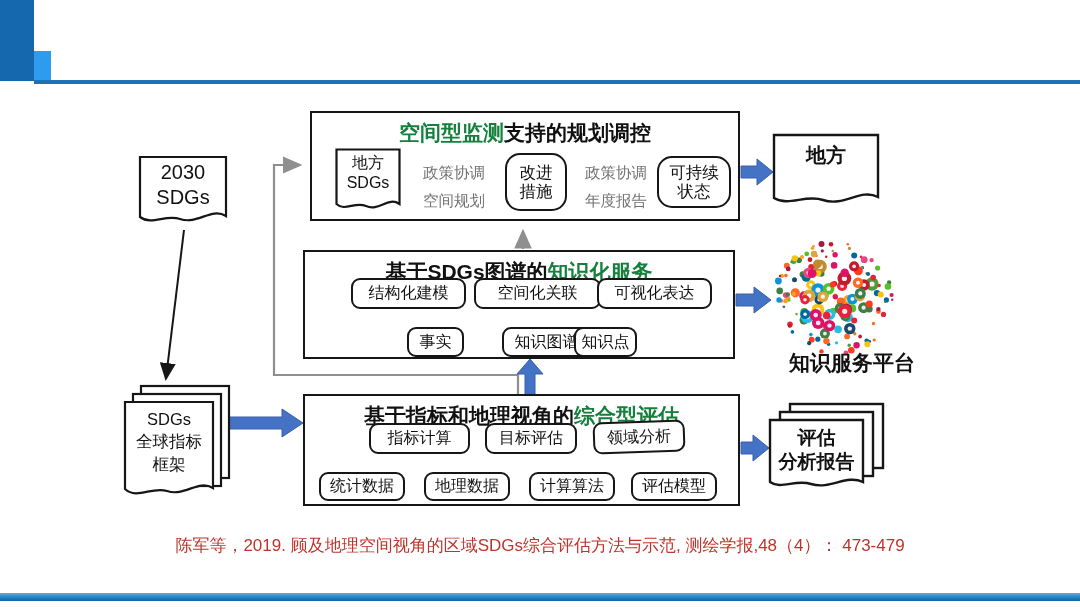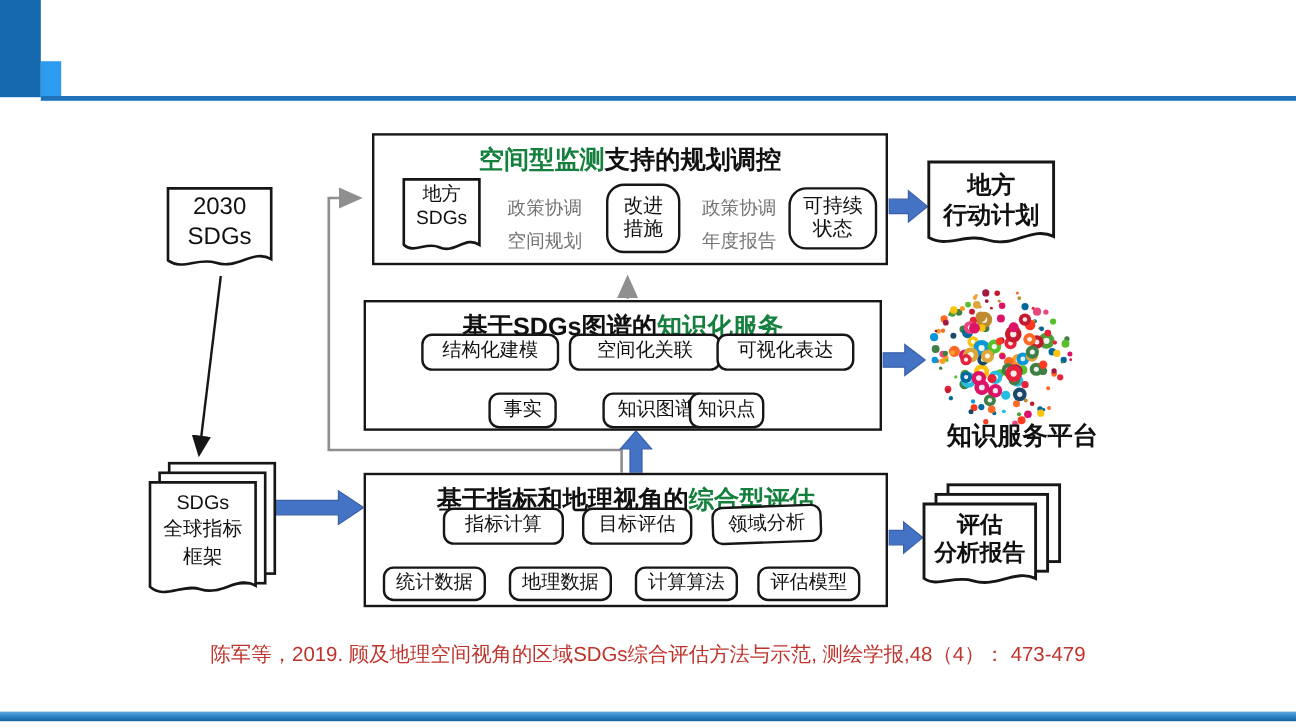--- a/index.html
+++ b/index.html
@@ -165,21 +165,20 @@
     <div>SDGs</div>
     <div>全球指标</div>
     <div>框架</div>
   </div>
 
   <svg class="shape" style="left:772px; top:133px;" width="108" height="82" viewBox="0 0 108 82">
     <path d="M2 2 H106 V64 C88 55 73 74 51 67 C33 61 17 74 2 65 Z" fill="#fff" stroke="#161616" stroke-width="2.4"></path>
   </svg>
   <div class="doctext bold" style="left:772px; top:143px; width:108px; font-size:20px;">
     <div>地方</div>
-    <div>行动计划</div>
   </div>
 
   <svg class="shape" id="ball-svg" style="left:771px; top:233px;" width="128" height="128" viewBox="0 0 128 128">
       <circle cx="31.7" cy="41.4" r="3.1" fill="#3F7E44"></circle>
       <circle cx="83.8" cy="100.8" r="1.7" fill="#BF8B2E"></circle>
       <circle cx="91.4" cy="34.7" r="1.7" fill="#00689D"></circle>
       <circle cx="63.1" cy="32.4" r="3.3" fill="#DD1367"></circle>
       <circle cx="45.8" cy="22.9" r="1.1" fill="#FD6925"></circle>
       <circle cx="71.1" cy="53.0" r="5.1" fill="#E5243B"></circle>
       <circle cx="71.1" cy="53.0" r="1.9" fill="rgba(255,255,255,0.9)"></circle>

